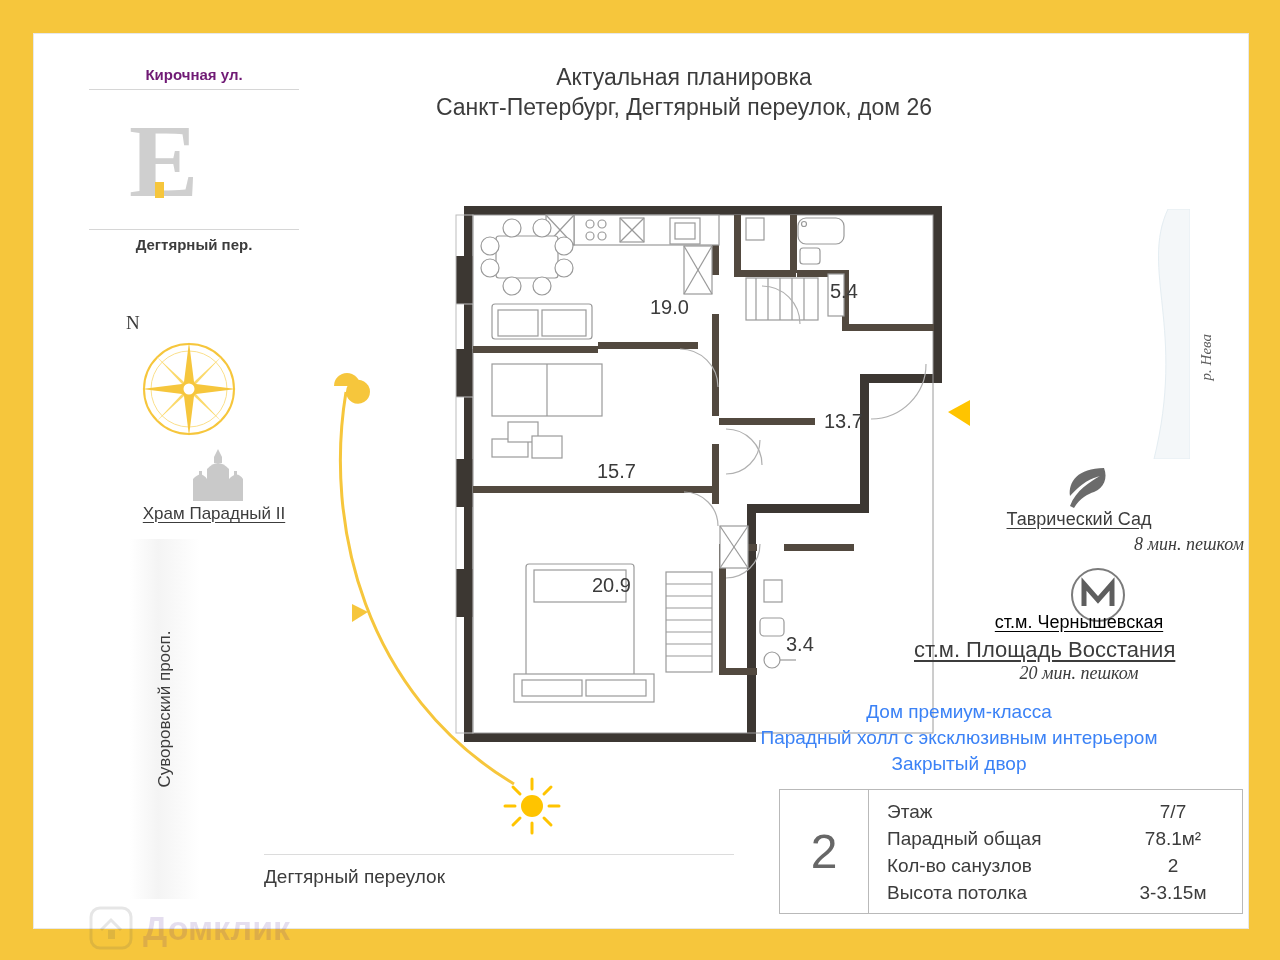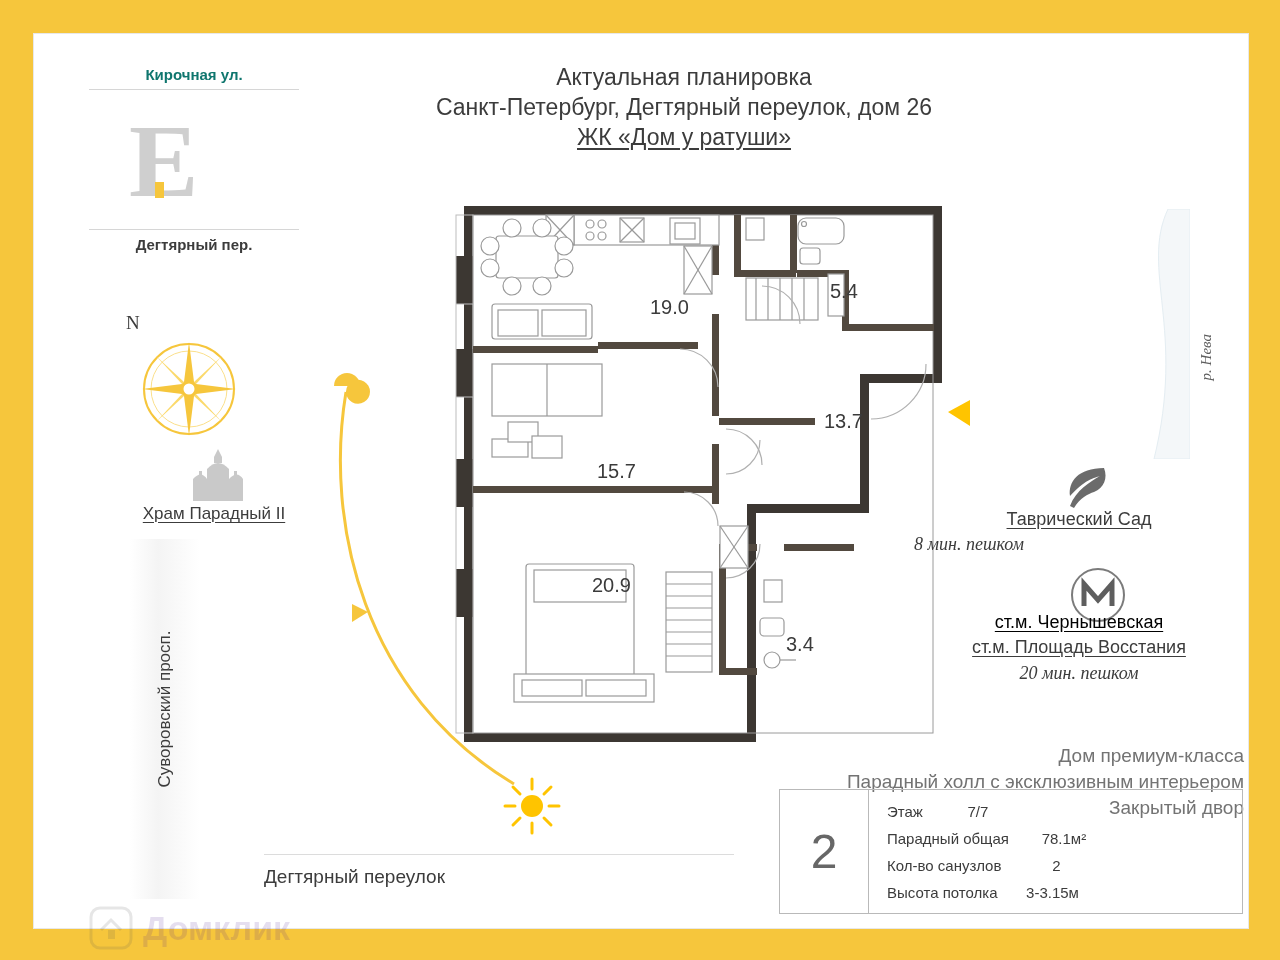--- a/index.html
+++ b/index.html
@@ -54,21 +54,21 @@
   }
 
   
   .street-top {
     position: absolute;
     left: 55px;
     top: 32px;
     width: 210px;
     text-align: center;
     font-size: 15px;
-    color: #0f766e;
+    color: #701a75;
     font-weight: bold;
   }
   .street-top .line {
     margin-top: 6px;
     border-bottom: 1px solid #d6d6d6;
     width: 100%;
   }
   .street-bottom {
     position: absolute;
     left: 55px;
@@ -238,21 +238,21 @@
     font-size: 18px;
     color: #3c3c3c;
     text-decoration: underline;
     text-underline-offset: 3px;
   }
   .poi1-sub {
     position: absolute;
     left: 880px;
     top: 500px;
     width: 330px;
-    text-align: left;
+    text-align: right;
     font-size: 18px;
     color: #3c3c3c;
     font-family: "Liberation Serif", serif;
     font-style: italic;
   }
   .metro-icon {
     position: absolute;
     left: 1035px;
     top: 532px;
     width: 58px;
@@ -267,47 +267,46 @@
     font-size: 18px;
     color: #000000;
     text-decoration: underline;
     text-underline-offset: 3px;
   }
   .metro2 {
     position: absolute;
     left: 880px;
     top: 603px;
     width: 330px;
-    text-align: center;
-    font-size: 18px;
+    text-align: left;
+    font-size: 22px;
     color: #3c3c3c;
     text-decoration: underline;
     text-underline-offset: 3px;
   }
   .metro-time {
     position: absolute;
     left: 880px;
     top: 629px;
     width: 330px;
     text-align: center;
     font-size: 18px;
     color: #3c3c3c;
     font-family: "Liberation Serif", serif;
     font-style: italic;
   }
   .features {
     position: absolute;
     left: 640px;
     top: 665px;
     width: 570px;
-    text-align: right;
+    text-align: center;
     font-size: 19px;
     line-height: 26px;
-    color: #737373;
-    margin-top: 44px;
+    color: #3b82f6;
   }
 
   
   .spec {
     position: absolute;
     left: 745px;
     top: 755px;
     width: 462px;
     height: 123px;
     border: 1px solid #b9b9b9;
@@ -325,22 +324,22 @@
   }
   .spec-rows {
     flex: 1;
     padding: 7px 14px 7px 18px;
     display: flex;
     flex-direction: column;
     justify-content: center;
   }
   .spec-row {
     display: flex;
-    justify-content: flex-start;
-    font-size: 15px;
+    justify-content: space-between;
+    font-size: 19px;
     line-height: 27px;
     color: #3c3c3c;
   }
   .spec-row .val {
     min-width: 110px;
     text-align: center;
   }
 
   
   .watermark {
@@ -360,21 +359,20 @@
 </style>
 </head>
 <body>
 
 <div class="page">
   <div class="inner-card">
 
     <div class="header">
       <div class="l1">Актуальная планировка</div>
       <div class="l2">Санкт-Петербург, Дегтярный переулок, дом 26</div>
-      <div class="l3">ЖК «Дом у ратуши»</div>
     </div>
 
     <div class="street-top">
       <div>Кирочная ул.</div>
       <div class="line"></div>
     </div>
 
     <div class="bldg-letter">Е</div>
     <div class="bldg-mark"></div>
 

